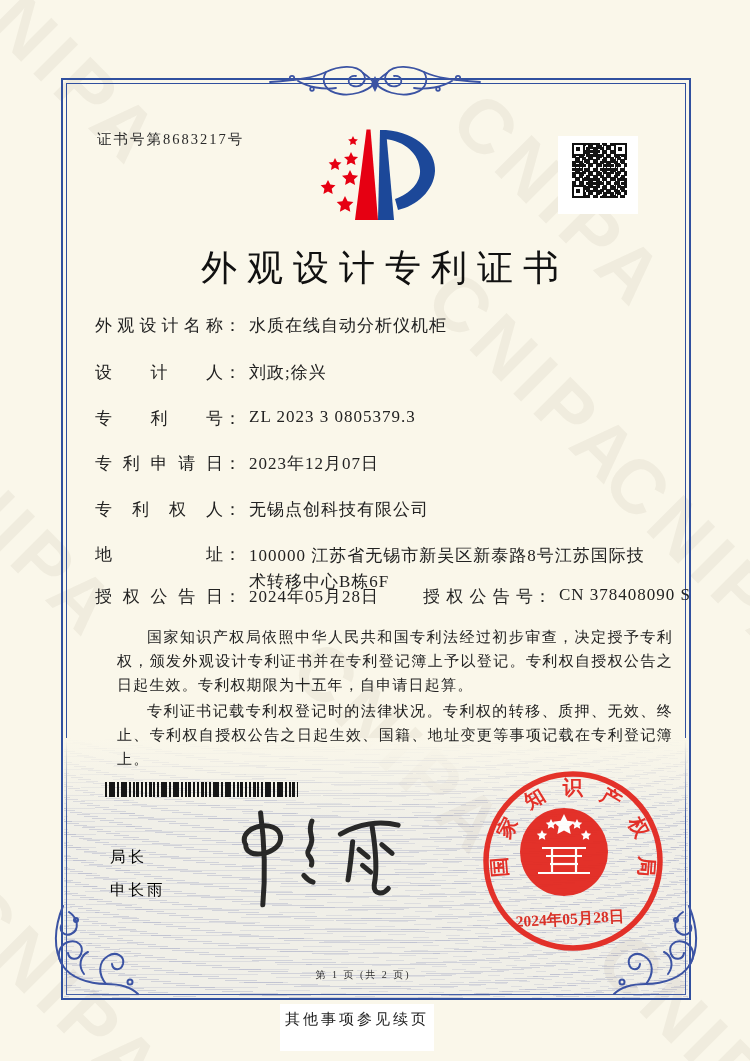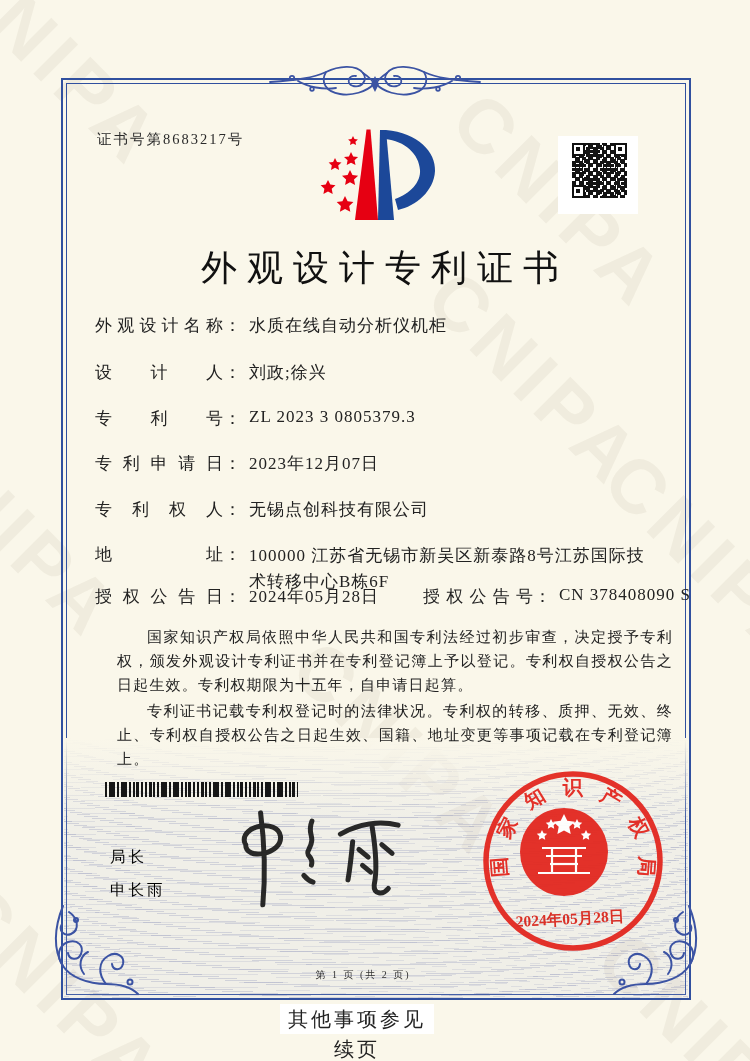--- a/index.html
+++ b/index.html
@@ -77,23 +77,23 @@
       repeating-linear-gradient(90deg,#161616 0 2px,transparent 2px 4px),
       repeating-linear-gradient(90deg,transparent 0 5px,#161616 5px 8px,transparent 8px 13px);
   }
   .signatory { position:absolute; left:110px; top:840px;
     font-family:"Liberation Sans","DejaVu Sans",sans-serif;
     font-size:15.5px; letter-spacing:3px; color:#000000; line-height:33px; }
   .signature-svg { position:absolute; left:215px; top:795px; }
   .seal-svg { position:absolute; left:478px; top:766px; opacity:0.94; }
   .page-no { position:absolute; left:63px; top:968px; width:600px; text-align:center;
     font-size:10px; letter-spacing:2px; color:#333; }
-  .cont-strip { position:absolute; left:280px; top:1004px; width:154px; height:30px;
+  .cont-strip { position:absolute; left:280px; top:1004px; width:154px; height:47px;
     background:#ffffff; text-align:center; line-height:30px;
-    font-size:20px; letter-spacing:3px; color:#222; }
+    font-size:15px; letter-spacing:3px; color:#222; }
   
   .orn { position:absolute; }
   .orn-top { left:268px; top:56px; }
   .orn-bl { left:36px; top:904px; }
   .orn-br { left:612px; top:904px; transform:scaleX(-1); }
 </style>
 </head>
 <body>
 
 <div class="page">

